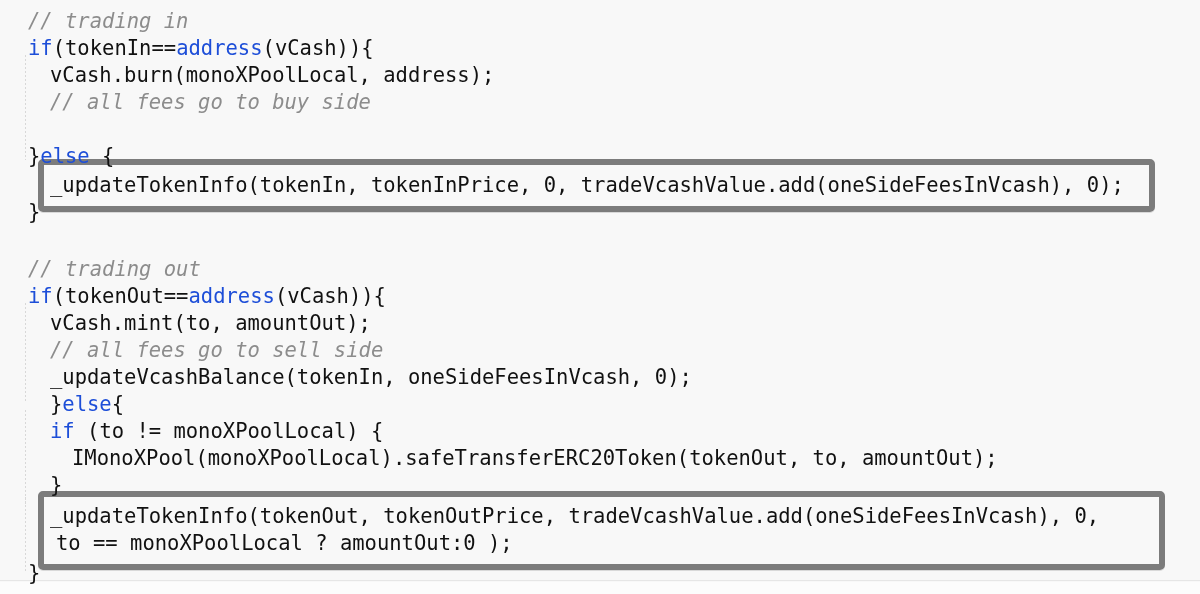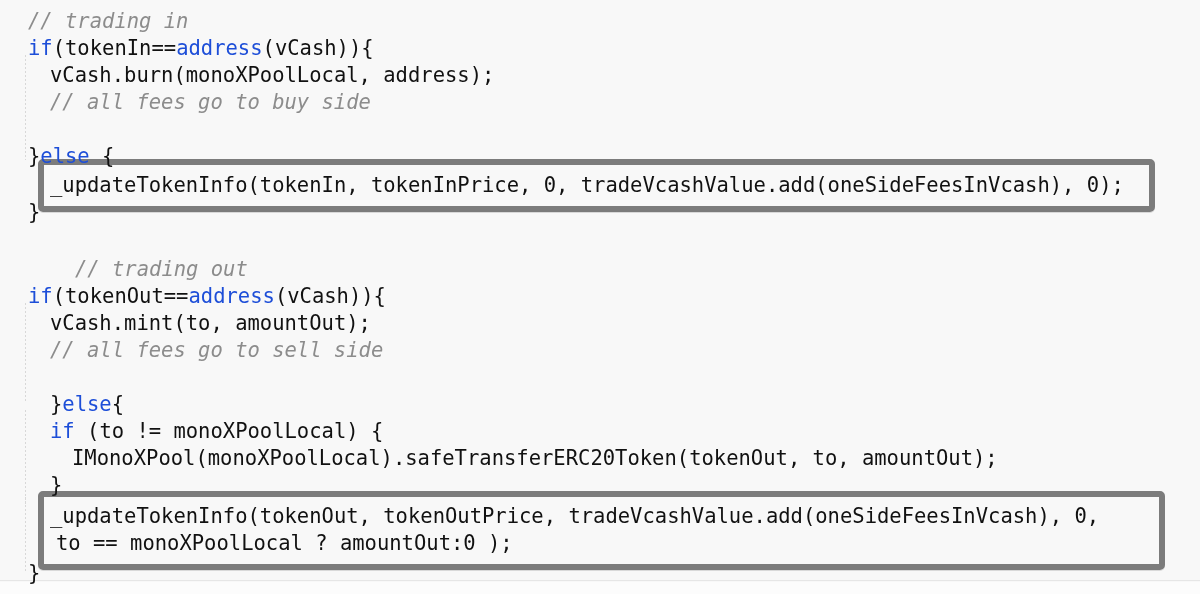--- a/index.html
+++ b/index.html
@@ -90,24 +90,25 @@
     </div>
 
   <div id="code-layer" style="z-index: 3;">
       <div class="code-line" style="top: 8px; left: 28px;"><span class="tok-cmt">// trading in</span></div>
       <div class="code-line" style="top: 35px; left: 28px;"><span class="tok-kw">if</span><span class="tok-id">(</span><span class="tok-id">tokenIn</span><span class="tok-id">==</span><span class="tok-kw">address</span><span class="tok-id">(</span><span class="tok-id">vCash</span><span class="tok-id">)){</span></div>
       <div class="code-line" style="top: 62px; left: 50px;"><span class="tok-id">vCash</span><span class="tok-id">.</span><span class="tok-id">burn</span><span class="tok-id">(</span><span class="tok-id">monoXPoolLocal</span><span class="tok-id">, </span><span class="tok-id">address</span><span class="tok-id">);</span></div>
       <div class="code-line" style="top: 89px; left: 50px;"><span class="tok-cmt">// all fees go to buy side</span></div>
       <div class="code-line" style="top: 143px; left: 28px;"><span class="tok-id">}</span><span class="tok-kw">else</span><span class="tok-id"> {</span></div>
       <div class="code-line" style="top: 172px; left: 50px;"><span class="tok-id">_updateTokenInfo</span><span class="tok-id">(</span><span class="tok-id">tokenIn</span><span class="tok-id">, </span><span class="tok-id">tokenInPrice</span><span class="tok-id">, </span><span class="tok-num">0</span><span class="tok-id">, </span><span class="tok-id">tradeVcashValue</span><span class="tok-id">.</span><span class="tok-id">add</span><span class="tok-id">(</span><span class="tok-id">oneSideFeesInVcash</span><span class="tok-id">), </span><span class="tok-num">0</span><span class="tok-id">);</span></div>
       <div class="code-line" style="top: 199px; left: 28px;"><span class="tok-id">}</span></div>
-      <div class="code-line" style="top: 256px; left: 28px; margin-left: 47px;"><span class="tok-cmt">// trading out</span></div>
+      <div class="code-line" style="top: 256px; left: 28px;"><span class="tok-cmt">// trading out</span></div>
       <div class="code-line" style="top: 283px; left: 28px;"><span class="tok-kw">if</span><span class="tok-id">(</span><span class="tok-id">tokenOut</span><span class="tok-id">==</span><span class="tok-kw">address</span><span class="tok-id">(</span><span class="tok-id">vCash</span><span class="tok-id">)){</span></div>
       <div class="code-line" style="top: 310px; left: 50px;"><span class="tok-id">vCash</span><span class="tok-id">.</span><span class="tok-id">mint</span><span class="tok-id">(</span><span class="tok-id">to</span><span class="tok-id">, </span><span class="tok-id">amountOut</span><span class="tok-id">);</span></div>
       <div class="code-line" style="top: 337px; left: 50px;"><span class="tok-cmt">// all fees go to sell side</span></div>
+      <div class="code-line" style="top: 364px; left: 50px;"><span class="tok-id">_updateVcashBalance</span><span class="tok-id">(</span><span class="tok-id">tokenIn</span><span class="tok-id">, </span><span class="tok-id">oneSideFeesInVcash</span><span class="tok-id">, </span><span class="tok-num">0</span><span class="tok-id">);</span></div>
       <div class="code-line" style="top: 391px; left: 29px; margin-left: 21px;"><span class="tok-id">}</span><span class="tok-kw">else</span><span class="tok-id">{</span></div>
       <div class="code-line" style="top: 418px; left: 50px; text-align: right;"><span class="tok-kw">if</span><span class="tok-id"> (</span><span class="tok-id">to</span><span class="tok-id"> != </span><span class="tok-id">monoXPoolLocal</span><span class="tok-id">) {</span></div>
       <div class="code-line" style="top: 445px; left: 72px;"><span class="tok-id">IMonoXPool</span><span class="tok-id">(</span><span class="tok-id">monoXPoolLocal</span><span class="tok-id">).</span><span class="tok-id">safeTransferERC20Token</span><span class="tok-id">(</span><span class="tok-id">tokenOut</span><span class="tok-id">, </span><span class="tok-id">to</span><span class="tok-id">, </span><span class="tok-id">amountOut</span><span class="tok-id">);</span></div>
       <div class="code-line" style="top: 472px; left: 50px;"><span class="tok-id">}</span></div>
       <div class="code-line" style="top: 503px; left: 50px;"><span class="tok-id">_updateTokenInfo</span><span class="tok-id">(</span><span class="tok-id">tokenOut</span><span class="tok-id">, </span><span class="tok-id">tokenOutPrice</span><span class="tok-id">, </span><span class="tok-id">tradeVcashValue</span><span class="tok-id">.</span><span class="tok-id">add</span><span class="tok-id">(</span><span class="tok-id">oneSideFeesInVcash</span><span class="tok-id">), </span><span class="tok-num">0</span><span class="tok-id">,</span></div>
       <div class="code-line" style="top: 530px; left: 56px;"><span class="tok-id">to</span><span class="tok-id"> == </span><span class="tok-id">monoXPoolLocal</span><span class="tok-id"> ? </span><span class="tok-id">amountOut</span><span class="tok-id">:</span><span class="tok-num">0</span><span class="tok-id"> );</span></div>
       <div class="code-line" style="top: 560px; left: 28px;"><span class="tok-id">}</span></div>
     </div>
 
   <div id="highlight-layer" style="z-index: 2;">

